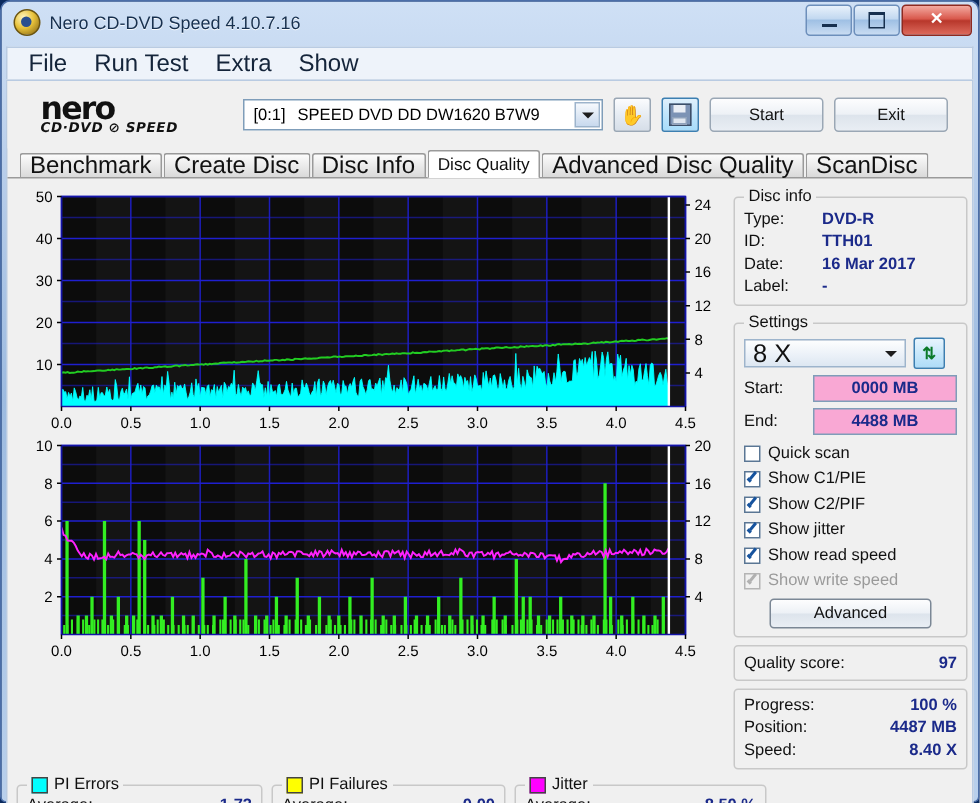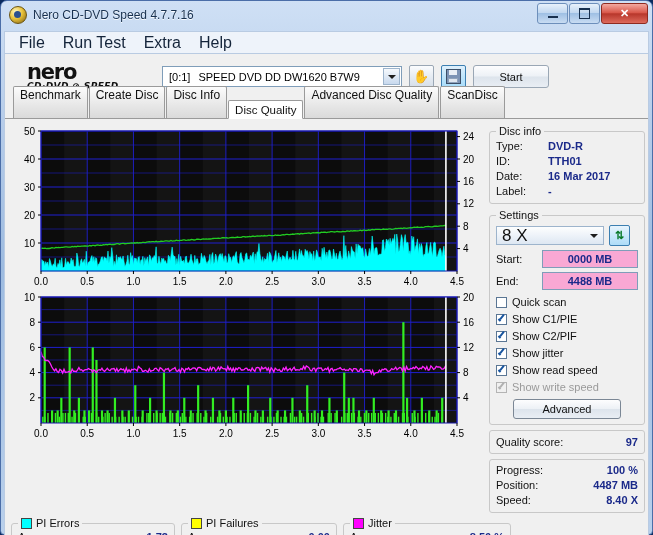--- a/index.html
+++ b/index.html
@@ -120,22 +120,22 @@
     background:linear-gradient(to bottom,#fdfdfe,#edf1f6 48%,#dde4ec 52%,#e9eef4);
     font-size:11px;color:#111;display:flex;align-items:center;justify-content:center;
   }
   
   .tabs{
     display:flex;align-items:flex-end;height:19px;
     padding-left:8px;position:relative;
     border-bottom:1px solid #9a9a9a;
   }
   .tab{
-    height:32px;line-height:16px;padding:0 6px;margin-right:1px;
-    font-size:12px;color:#111;
+    height:16px;line-height:16px;padding:0 6px;margin-right:1px;
+    font-size:16px;color:#111;
     background:linear-gradient(to bottom,#fcfcfc,#e7e7e7 60%,#dadada);
     border:1px solid #9a9a9a;border-bottom:none;
     border-radius:2px 2px 0 0;box-sizing:border-box;
   }
   .tab.selected{
     height:19px;line-height:18px;background:#fff;border-bottom:1px solid #fff;
     margin-bottom:-1px;font-size:11.5px;
   }
   
   .main{display:flex;padding:6px 6px 0 6px;gap:6px;}
@@ -219,37 +219,37 @@
   .stat .row .k{width:auto;flex:1;}
   .stat .row .v{width:52px;text-align:right;}
 </style>
 </head>
 <body>
 
 <div class="window">
 
   <div class="titlebar">
     <div class="title-icon"></div>
-    <div class="title-text">Nero CD-DVD Speed 4.7.7.16</div>
+    <div class="title-text">Nero CD-DVD Speed 4.10.7.16</div>
     <div class="win-btns">
       <div class="win-btn">
           <span class="mn"></span>
         </div>
       <div class="win-btn">
           <span class="mx"></span>
         </div>
       <div class="win-btn close">✕</div>
     </div>
   </div>
 
   <div class="menubar">
     <div class="menu-item">File</div>
     <div class="menu-item">Run Test</div>
     <div class="menu-item">Extra</div>
-    <div class="menu-item">Help</div>
+    <div class="menu-item">Show</div>
   </div>
 
   <div class="client">
 
     <div class="toolbar">
       <div class="logo">
         <div class="nero">nero</div>
         <div class="sub">CD·DVD ⊘ SPEED</div>
       </div>
       <div class="drive-select">
@@ -259,20 +259,21 @@
             <i></i>
           </span>
       </div>
       <div class="tb-icon-btn">
         <span class="hand">✋</span>
       </div>
       <div class="tb-icon-btn active">
         <span class="floppy"></span>
       </div>
       <div class="tb-btn">Start</div>
+      <div class="tb-btn">Exit</div>
     </div>
 
     <div class="tabs">
       <div class="tab">Benchmark</div>
       <div class="tab">Create Disc</div>
       <div class="tab">Disc Info</div>
       <div class="tab selected">Disc Quality</div>
       <div class="tab">Advanced Disc Quality</div>
       <div class="tab">ScanDisc</div>
     </div>

